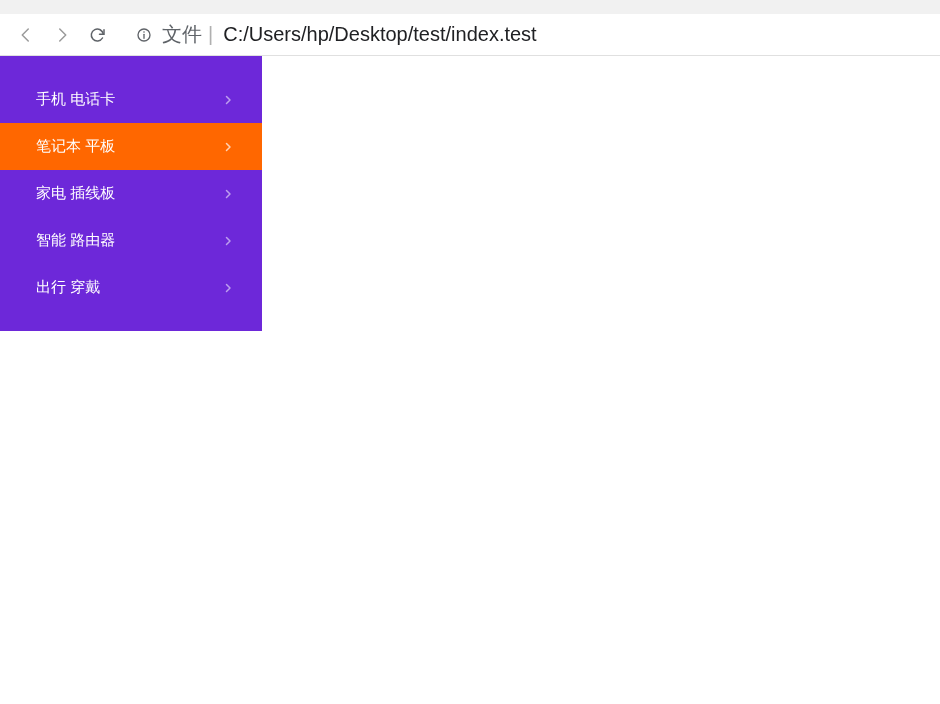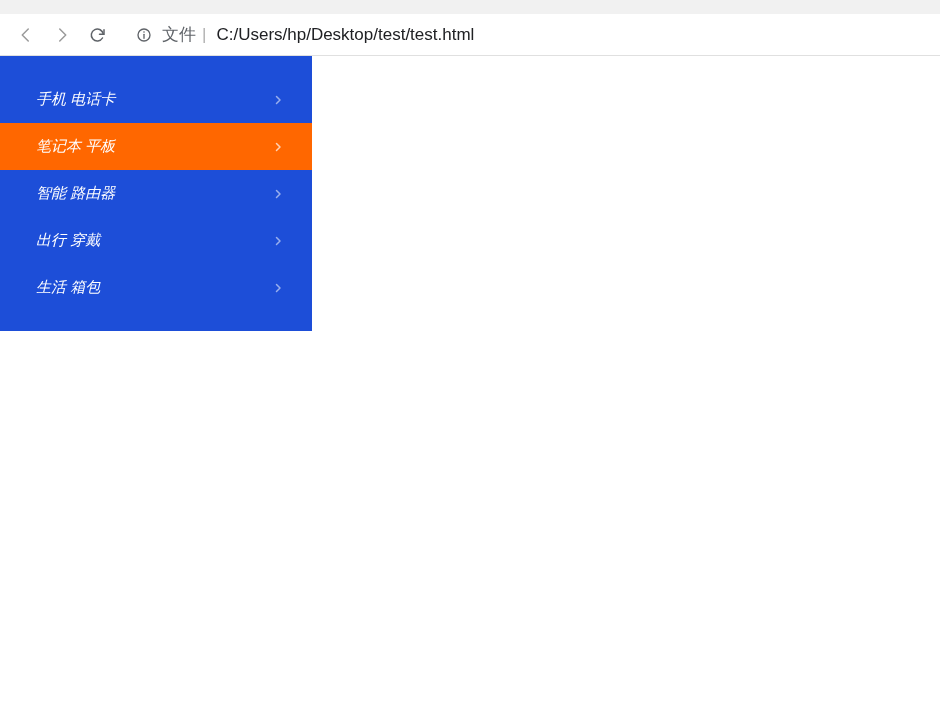--- a/index.html
+++ b/index.html
@@ -42,21 +42,21 @@
     }
     .reload-btn {
       margin-right: 8px;
     }
     .url-bar {
       flex: 1;
       display: flex;
       align-items: center;
       height: 30px;
       padding: 0 12px;
-      font-size: 17px;
+      font-size: 20px;
       color: #202124;
     }
     .url-info-icon {
       margin-right: 10px;
       color: #5f6368;
       display: flex;
       align-items: center;
     }
     .url-info-icon svg {
       width: 16px;
@@ -70,24 +70,23 @@
       color: #b0b0b0;
       margin-right: 10px;
     }
     .url-path {
       color: #202124;
     }
     .content-area {
       display: flex;
     }
     .sidebar {
-      width: 312px;
-      background: #1d4ed8;
+      width: 262px;
+      background: #6d28d9;
       padding: 20px 0;
-      font-style: italic;
     }
     .menu-item {
       display: flex;
       align-items: center;
       justify-content: space-between;
       padding: 0 28px 0 36px;
       height: 47px;
       color: #fff;
       font-size: 15px;
       cursor: pointer;
@@ -133,21 +132,21 @@
   <div class="url-bar">
     <span class="url-info-icon">
       <svg viewBox="0 0 24 24">
           <circle cx="12" cy="12" r="9" fill="none" stroke="currentColor" stroke-width="2"></circle>
           <line x1="12" y1="11" x2="12" y2="17" stroke="currentColor" stroke-width="2" stroke-linecap="round"></line>
           <circle cx="12" cy="7.5" r="1.2" fill="currentColor"></circle>
         </svg>
     </span>
     <span class="url-file-label">文件</span>
     <span class="url-separator">|</span>
-    <span class="url-path">C:/Users/hp/Desktop/test/test.html</span>
+    <span class="url-path">C:/Users/hp/Desktop/test/index.test</span>
   </div>
 </div>
 
 <div class="content-area">
   <div class="sidebar" id="sidebar">
       <div class="menu-item">
         <span>手机 电话卡</span>
         <span class="chevron">
           <svg viewBox="0 0 24 24">
             <path fill="none" stroke="currentColor" stroke-width="3" stroke-linecap="round" stroke-linejoin="round" d="M9 5l7 7-7 7"></path>
@@ -156,37 +155,37 @@
       </div>
       <div class="menu-item active">
         <span>笔记本 平板</span>
         <span class="chevron">
           <svg viewBox="0 0 24 24">
             <path fill="none" stroke="currentColor" stroke-width="3" stroke-linecap="round" stroke-linejoin="round" d="M9 5l7 7-7 7"></path>
           </svg>
         </span>
       </div>
       <div class="menu-item">
+        <span>家电 插线板</span>
+        <span class="chevron">
+          <svg viewBox="0 0 24 24">
+            <path fill="none" stroke="currentColor" stroke-width="3" stroke-linecap="round" stroke-linejoin="round" d="M9 5l7 7-7 7"></path>
+          </svg>
+        </span>
+      </div>
+      <div class="menu-item">
         <span>智能 路由器</span>
         <span class="chevron">
           <svg viewBox="0 0 24 24">
             <path fill="none" stroke="currentColor" stroke-width="3" stroke-linecap="round" stroke-linejoin="round" d="M9 5l7 7-7 7"></path>
           </svg>
         </span>
       </div>
       <div class="menu-item">
         <span>出行 穿戴</span>
         <span class="chevron">
           <svg viewBox="0 0 24 24">
             <path fill="none" stroke="currentColor" stroke-width="3" stroke-linecap="round" stroke-linejoin="round" d="M9 5l7 7-7 7"></path>
           </svg>
         </span>
       </div>
-      <div class="menu-item">
-        <span>生活 箱包</span>
-        <span class="chevron">
-          <svg viewBox="0 0 24 24">
-            <path fill="none" stroke="currentColor" stroke-width="3" stroke-linecap="round" stroke-linejoin="round" d="M9 5l7 7-7 7"></path>
-          </svg>
-        </span>
-      </div>
     </div>
 </div>
 
 </body></html>

